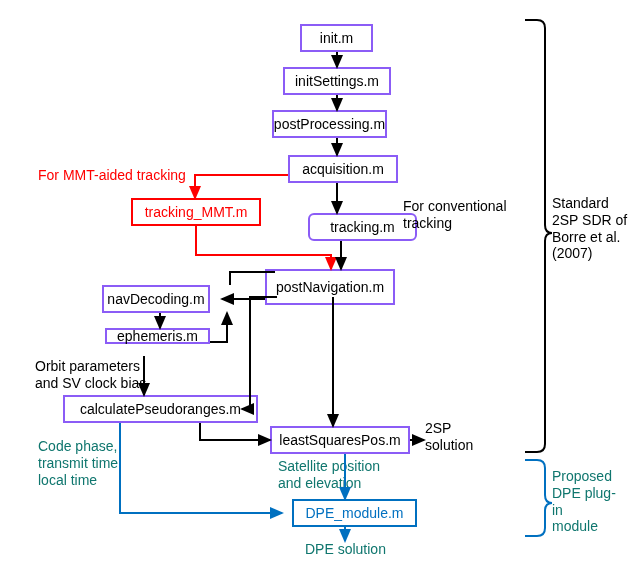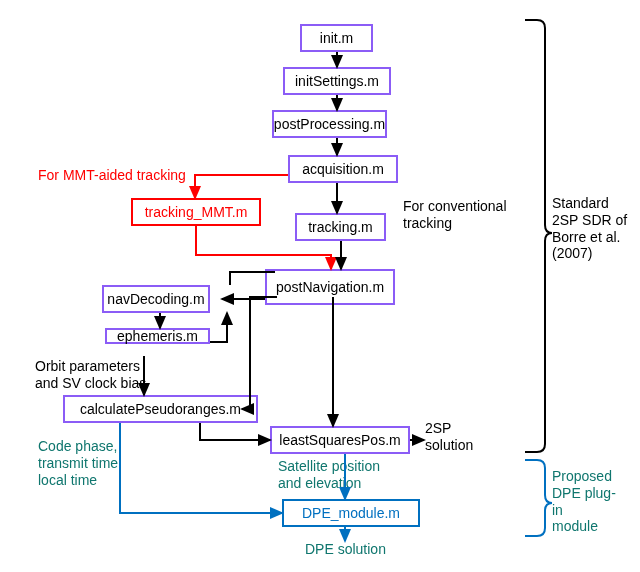--- a/index.html
+++ b/index.html
@@ -41,27 +41,27 @@
   }
 </style>
 </head>
 <body>
 
 <div class="box" style="left:300px; top:24px;  width:73px;  height:28px;">init.m</div>
 <div class="box" style="left:283px; top:67px;  width:108px; height:28px;">initSettings.m</div>
 <div class="box" style="left:272px; top:110px; width:115px; height:28px;">postProcessing.m</div>
 <div class="box" style="left:288px; top:155px; width:110px; height:28px;">acquisition.m</div>
 <div class="box red" style="left:131px; top:198px; width:130px; height:28px;">tracking_MMT.m</div>
-<div class="box" style="left:295px; top:213px; width:91px;  height:28px;">tracking.m</div>
+<div class="box" style="left:308px; top:213px; width:109px;  height:28px;border-radius:6px;">tracking.m</div>
 <div class="box" style="left:265px; top:269px; width:130px; height:36px;">postNavigation.m</div>
 <div class="box" style="left:102px; top:285px; width:108px; height:28px;">navDecoding.m</div>
 <div class="box" style="left:105px; top:328px; width:105px; height:16px;">ephemeris.m</div>
 <div class="box" style="left:63px;  top:395px; width:195px; height:28px;">calculatePseudoranges.m</div>
 <div class="box" style="left:270px; top:426px; width:140px; height:28px;">leastSquaresPos.m</div>
-<div class="box blue" style="left:282px; top:499px; width:138px; height:28px;">DPE_module.m</div>
+<div class="box blue" style="left:292px; top:499px; width:125px; height:28px;">DPE_module.m</div>
 
 <div class="label red" style="left:38px;  top:167px;">For MMT-aided tracking</div>
 <div class="label" style="left:403px; top:198px;">For conventional
 tracking</div>
 <div class="label" style="left:35px;  top:358px;">Orbit parameters
 and SV clock bias</div>
 <div class="label blue" style="left:38px;  top:438px;">Code phase,
 transmit time,
 local time</div>
 <div class="label blue" style="left:278px; top:458px;">Satellite position

